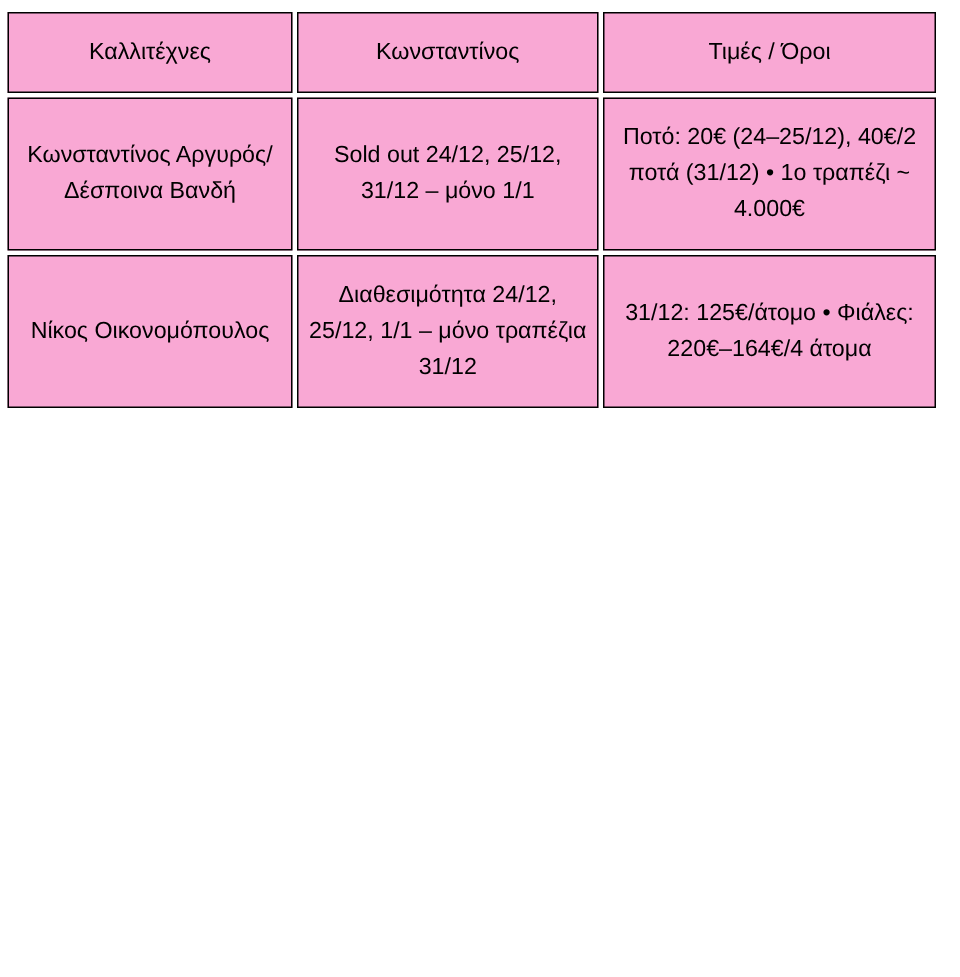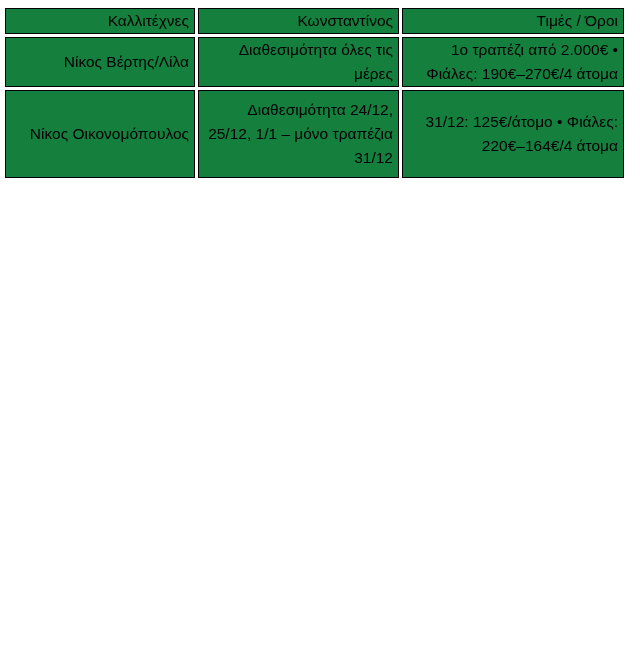--- a/index.html
+++ b/index.html
@@ -18,24 +18,24 @@
     margin: 5px 0 0 2px;
     border-collapse: separate;
     border-spacing: 3px;
     table-layout: fixed;
     width: 625px;
     font-size: 15.5px;
   }
   .artists-table th,
   .artists-table td {
     border: 1px solid #000000;
-    background: #15803d;
-    padding: 0 5px;
+    background: #f9a8d4;
+    padding: 14px 5px;
     vertical-align: middle;
-    text-align: right;
+    text-align: center;
     font-weight: normal;
     line-height: 1.55;
     box-sizing: border-box;
     word-wrap: break-word;
   }
   col.c1 { width: 190px; }
   col.c2 { width: 201px; }
   col.c3 { width: 222px; }
   tr.row-tall td { height: 88px; }
 </style>
@@ -50,23 +50,23 @@
   </colgroup>
   <thead>
     <tr>
       <th>Καλλιτέχνες</th>
       <th>Κωνσταντίνος</th>
       <th>Τιμές / Όροι</th>
     </tr>
   </thead>
   <tbody>
     <tr>
-      <td>Νίκος Βέρτης/Λίλα</td>
-      <td>Διαθεσιμότητα όλες τις μέρες</td>
-      <td>1ο τραπέζι από 2.000€ • Φιάλες: 190€–270€/4 άτομα</td>
+      <td>Κωνσταντίνος Αργυρός/Δέσποινα Βανδή</td>
+      <td>Sold out 24/12, 25/12, 31/12 – μόνο 1/1</td>
+      <td>Ποτό: 20€ (24–25/12), 40€/2 ποτά (31/12) • 1ο τραπέζι ~ 4.000€</td>
     </tr>
     <tr class="row-tall">
       <td>Νίκος Οικονομόπουλος</td>
       <td>Διαθεσιμότητα 24/12, 25/12, 1/1 – μόνο τραπέζια 31/12</td>
       <td>31/12: 125€/άτομο • Φιάλες: 220€–164€/4 άτομα</td>
     </tr>
   </tbody>
 </table>
 
 </body></html>

